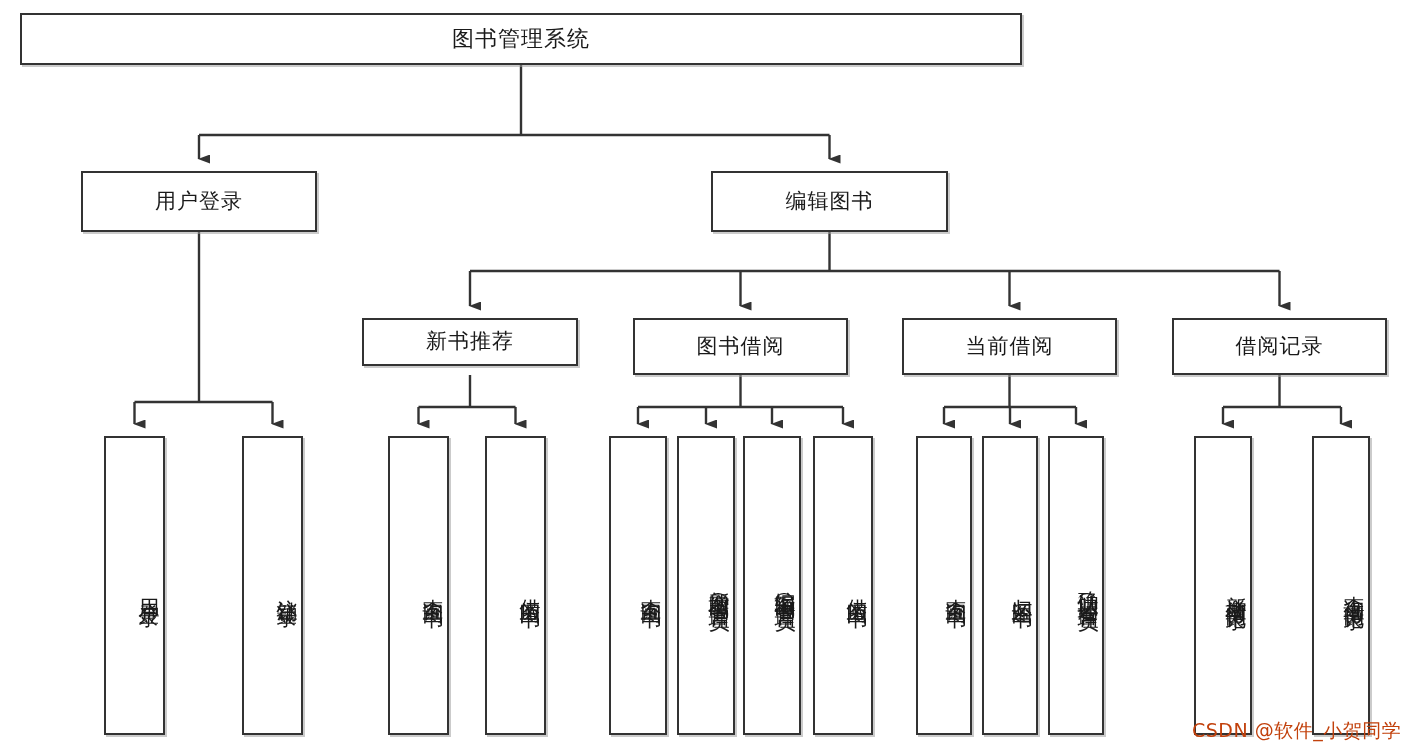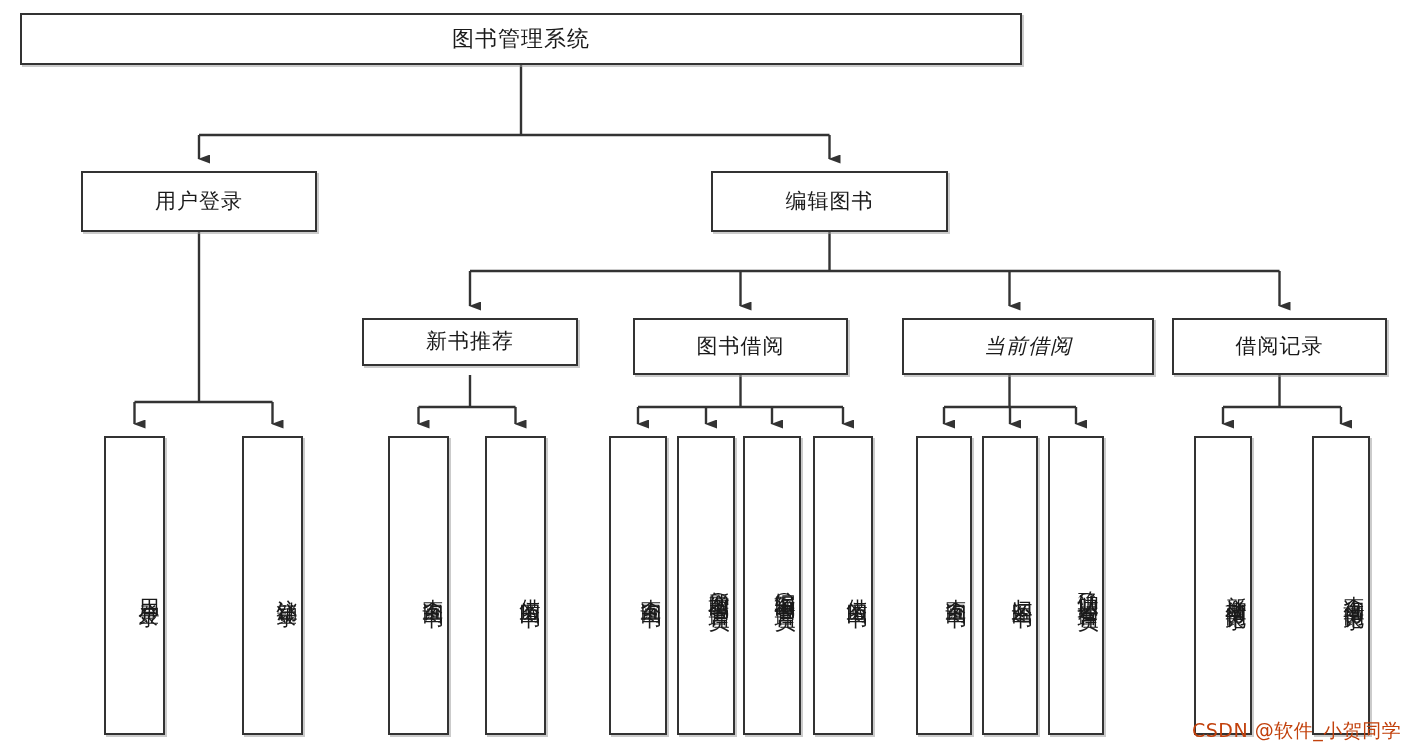--- a/index.html
+++ b/index.html
@@ -123,21 +123,21 @@
   <div class="node horiz" style="left: 711px; top: 171px; width: 237px; height: 61px;">
     <span class="label">编辑图书</span>
   </div>
 
   <div class="node horiz" style="left: 362px; top: 318px; width: 216px; height: 48px;">
     <span class="label">新书推荐</span>
   </div>
   <div class="node horiz" style="left: 633px; top: 318px; width: 215px; height: 57px;">
     <span class="label">图书借阅</span>
   </div>
-  <div class="node horiz" style="left: 902px; top: 318px; width: 252px; height: 57px; font-style: italic;">
+  <div class="node horiz" style="left: 902px; top: 318px; width: 215px; height: 57px;">
     <span class="label">当前借阅</span>
   </div>
   <div class="node horiz" style="left: 1172px; top: 318px; width: 215px; height: 57px;">
     <span class="label">借阅记录</span>
   </div>
 
   <div class="node vert" style="left: 104px; top: 436px; width: 61px; height: 299px;">
     <span class="label">用户登录</span>
   </div>
   <div class="node vert" style="left: 242px; top: 436px; width: 61px; height: 299px;">

